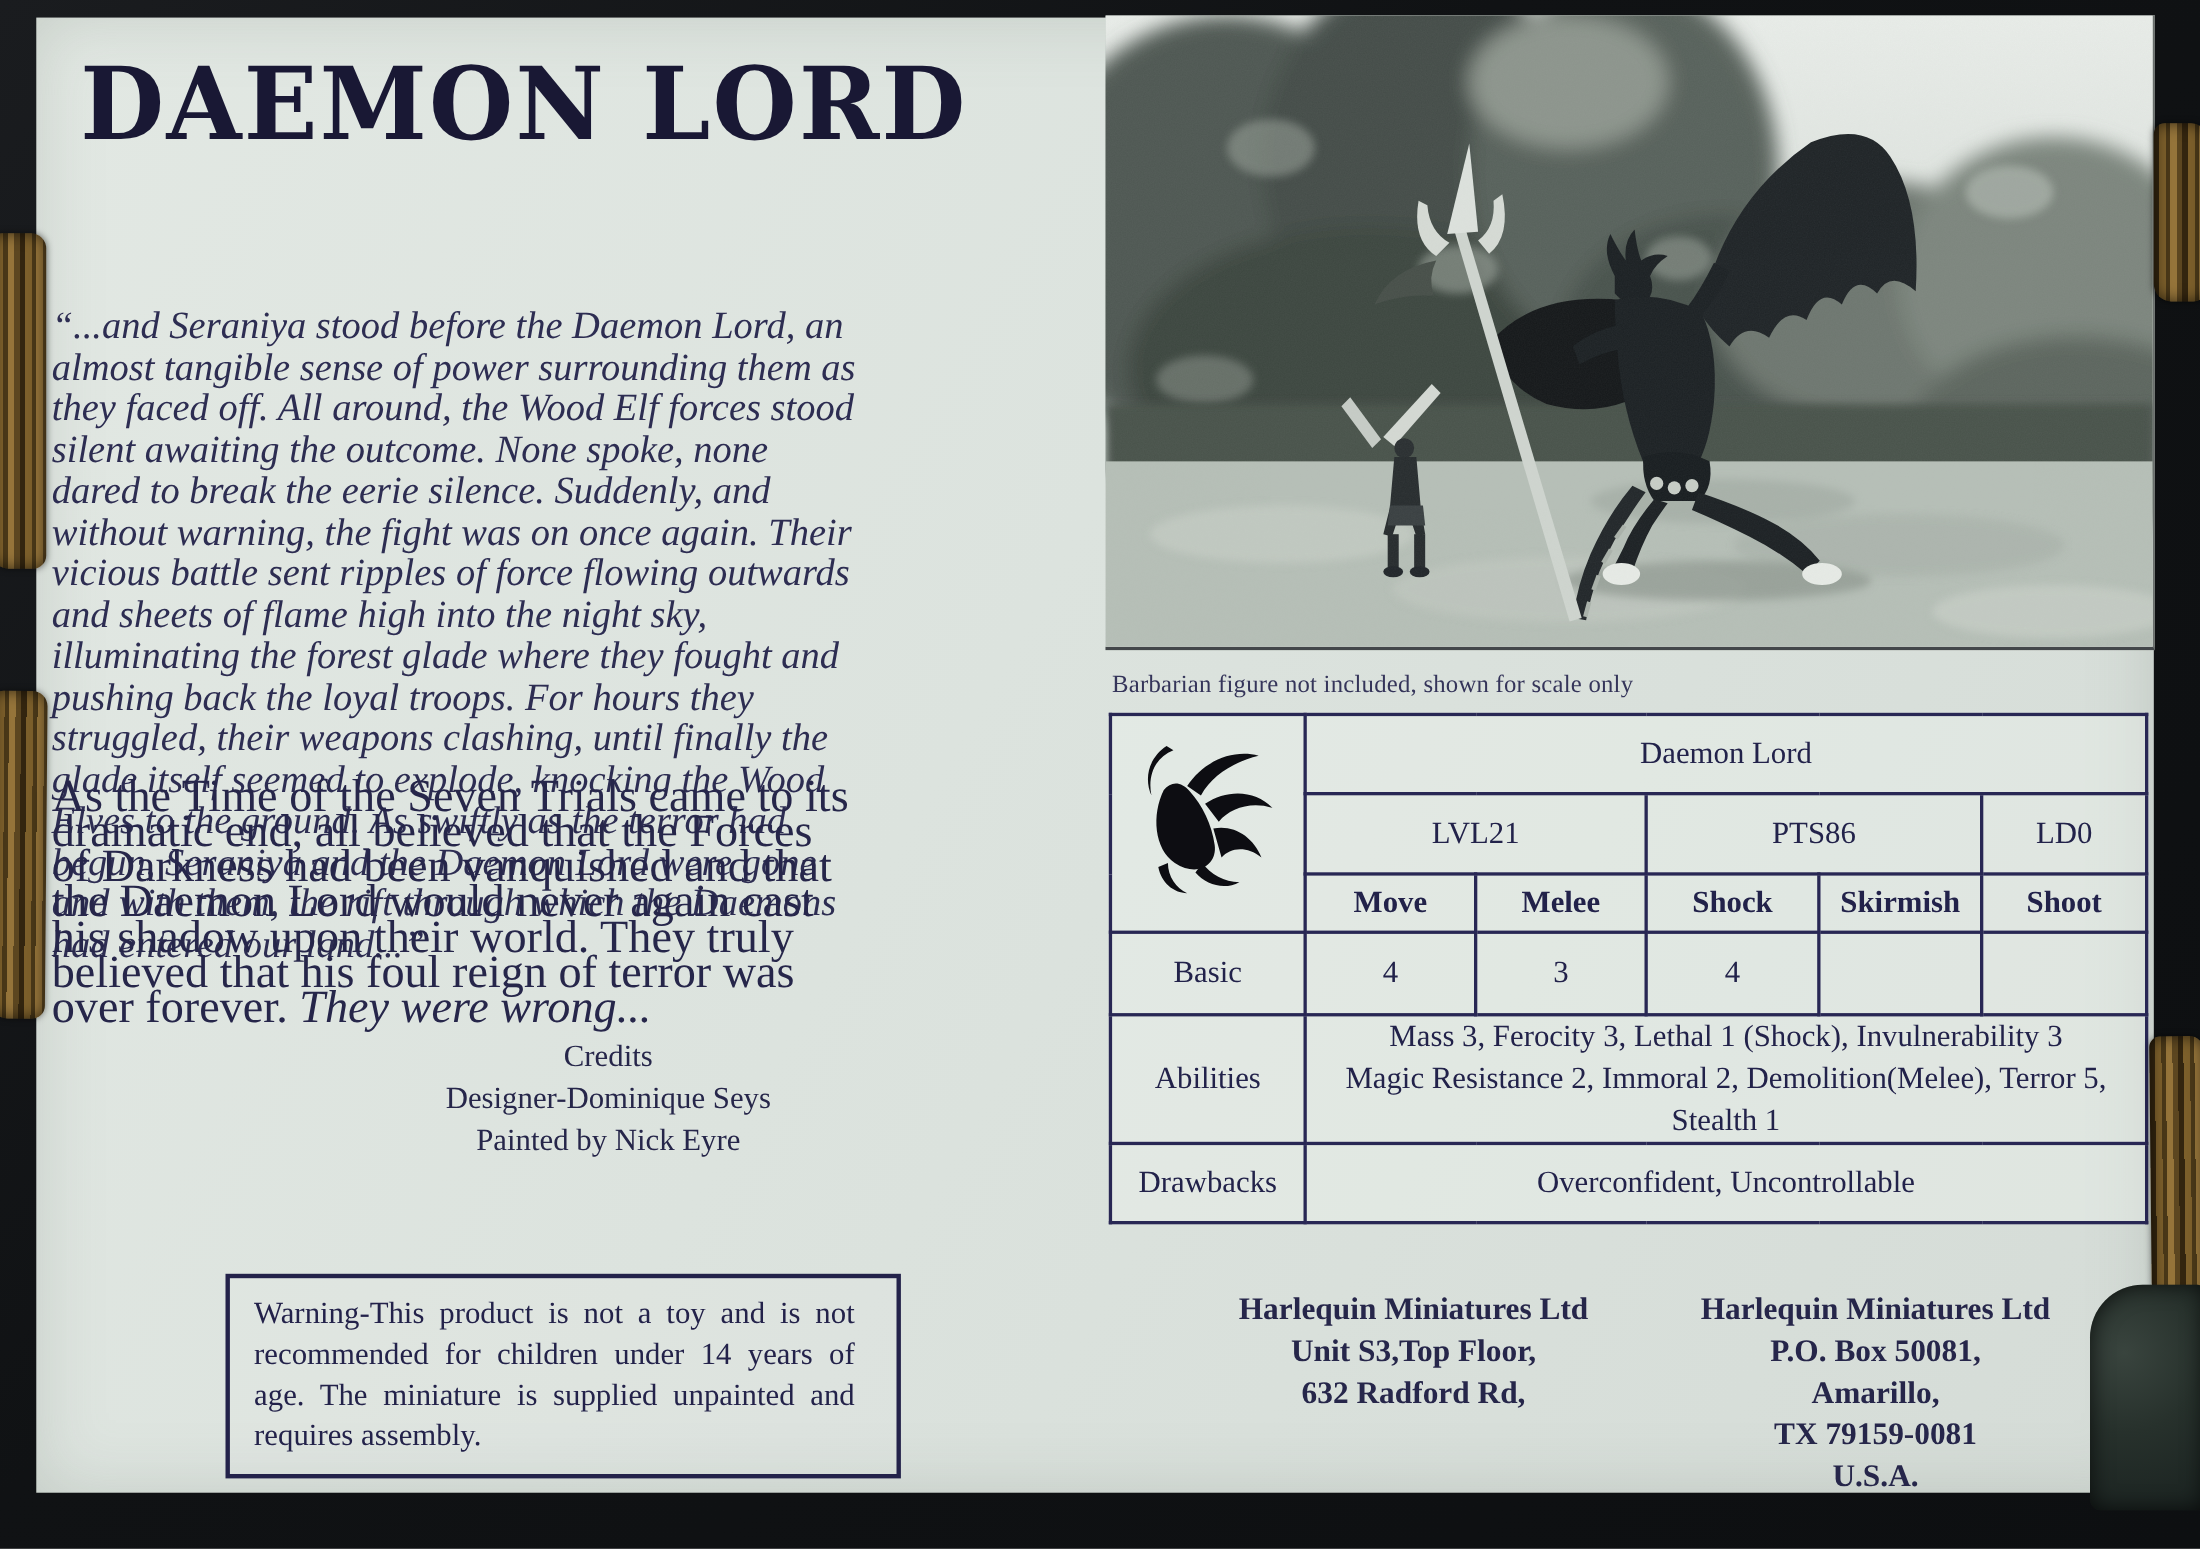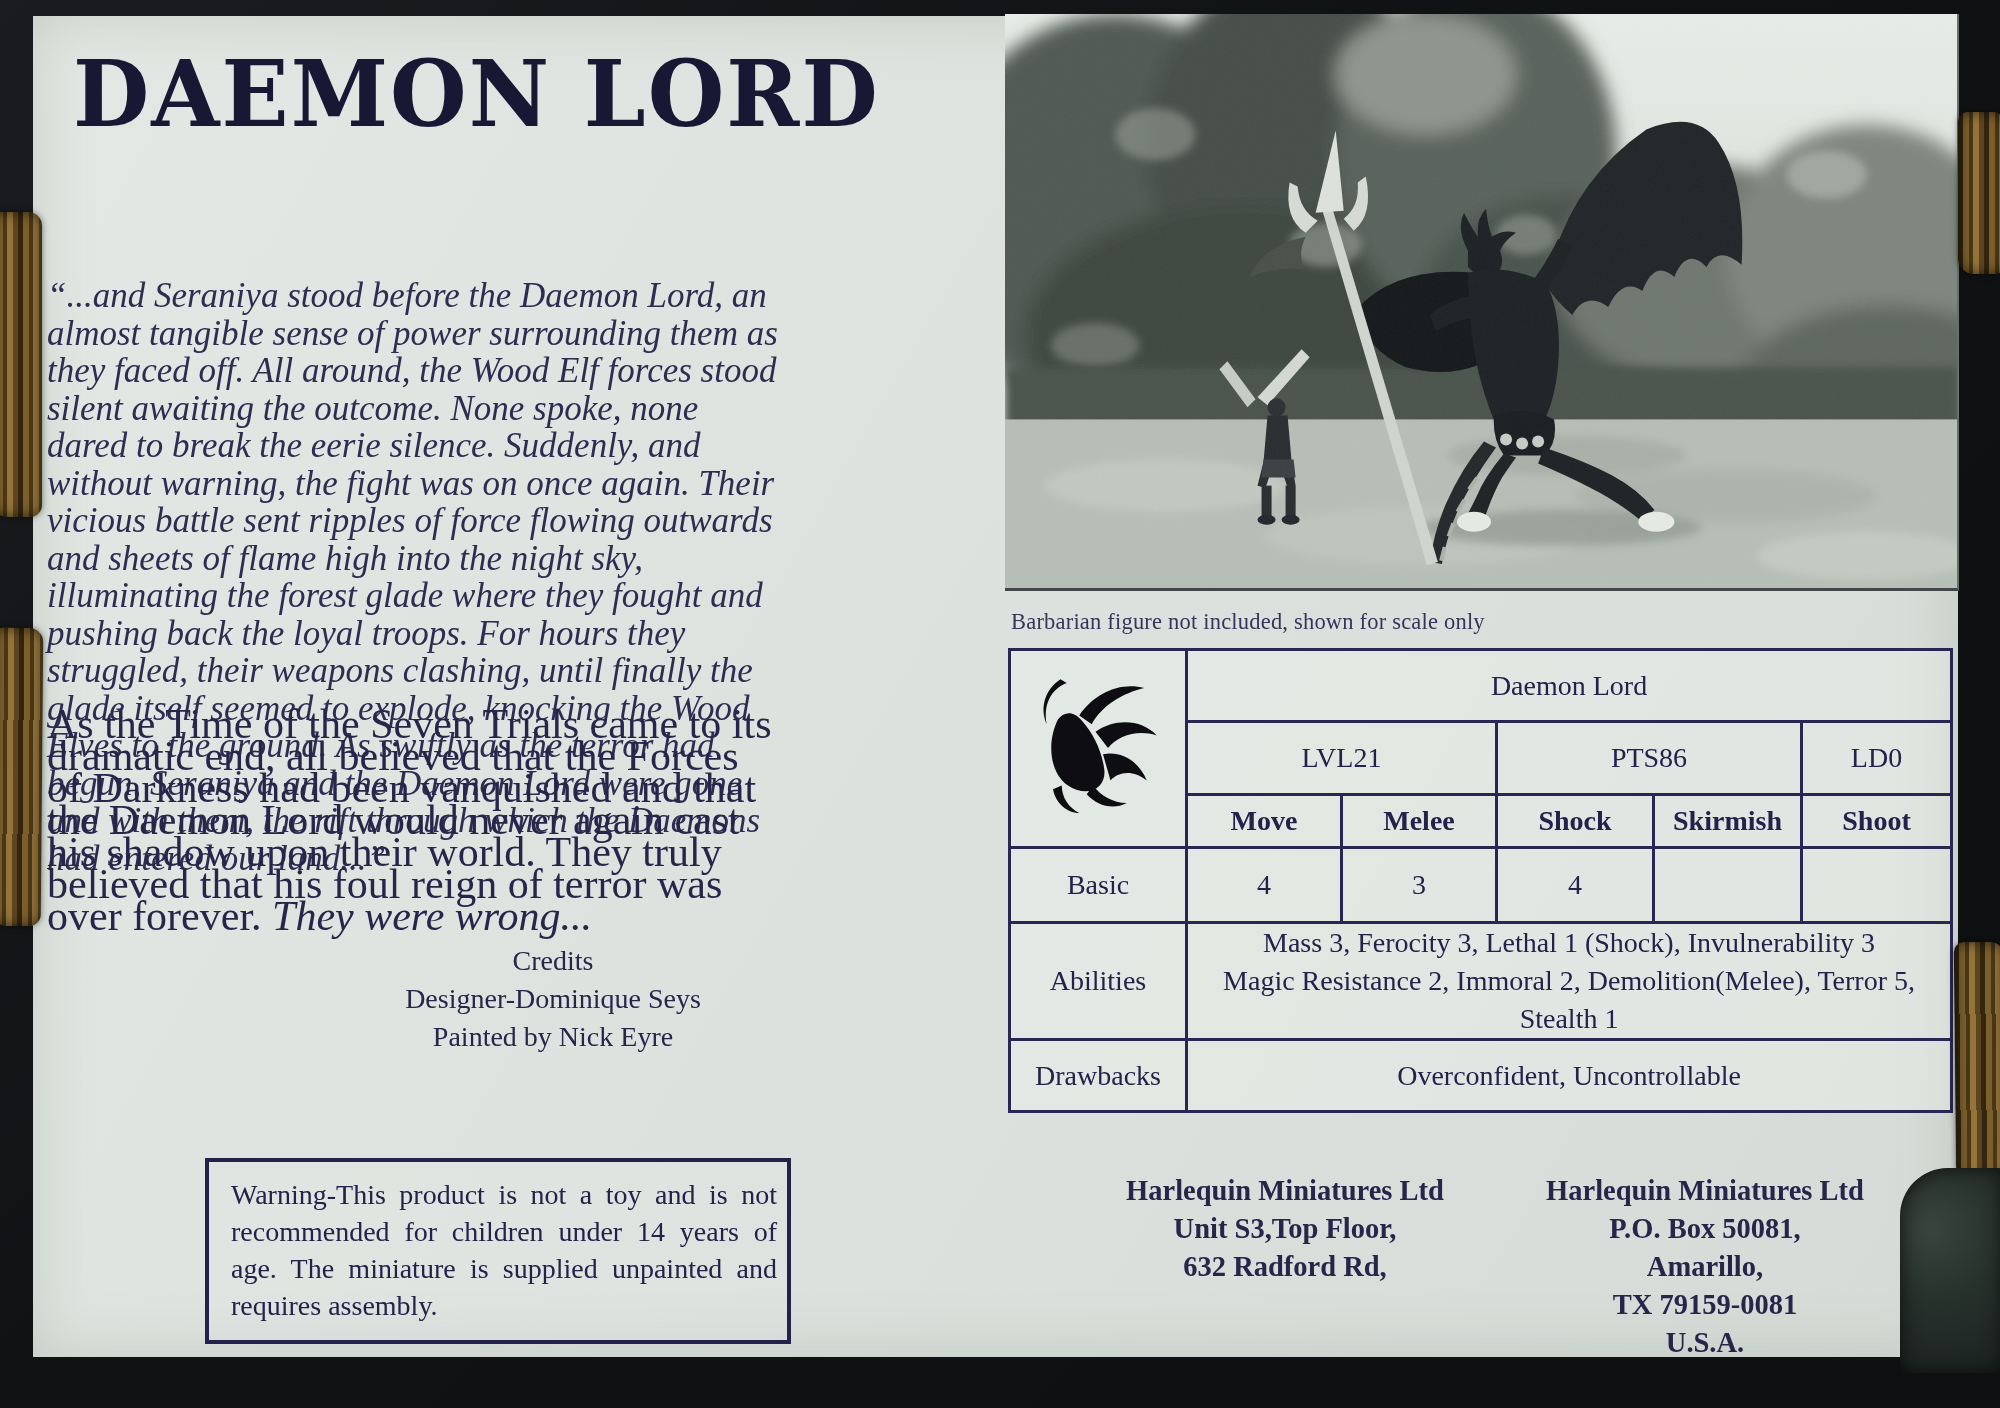--- a/index.html
+++ b/index.html
@@ -42,21 +42,21 @@
     position:absolute;left:14px;top:650px;width:736px;
     font-size:42px;line-height:32px;color:#26264a;
   }
   .intro .emph{font-style:italic;}
   .credits{
     position:absolute;left:240px;top:926px;width:560px;
     text-align:center;font-size:28px;line-height:38px;color:#26264a;
   }
   .warnbox{
     position:absolute;left:172px;top:1142px;width:546px;
-    border:4px solid #23224a;padding:14px 10px 16px 22px;
+    border:4px solid #23224a;padding:14px 38px 16px 22px;
     font-size:28px;line-height:37px;color:#23224a;text-align:justify;
     background:rgba(255,255,255,.06);
   }
   
   .photo{
     position:absolute;left:972px;top:-2px;width:952px;height:574px;
     border-bottom:3px solid #43474a;border-right:2px solid #6a6f6d;
     background:#cdd5cf;
   }
   .caption{

